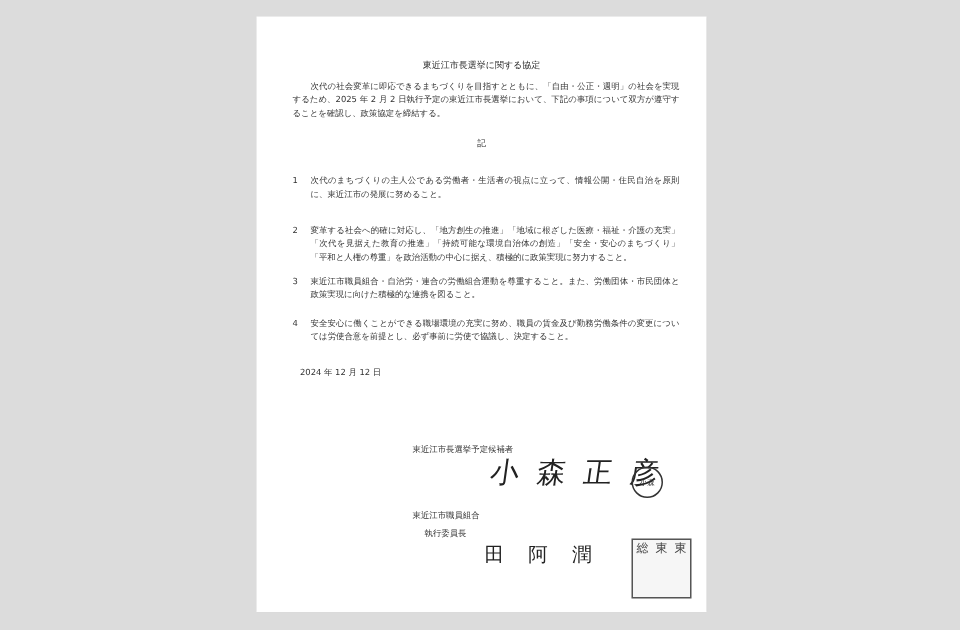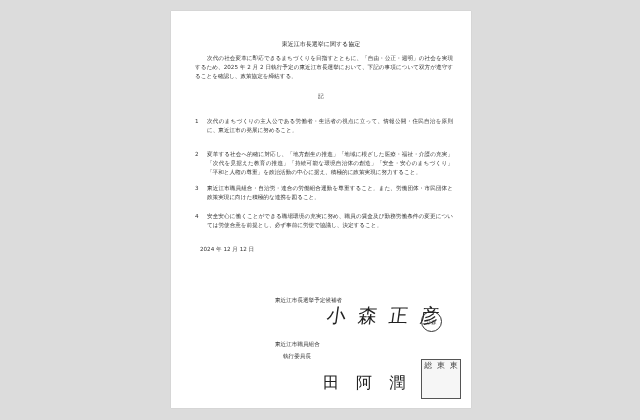--- a/index.html
+++ b/index.html
@@ -44,21 +44,21 @@
     }
     .sig-block { position: absolute; }
     .sig1-label { left: 104px; top: 285px; }
     .sig2-org  { left: 104px; top: 329px; }
     .sig2-role { left: 112px; top: 341px; }
     .handwriting {
       position: absolute; font-family: "DejaVu Serif", serif;
       color: #222; font-weight: normal; letter-spacing: 3px;
     }
     .hw1 { left: 156px; top: 300px; font-size: 19px; transform: skewX(-8deg); }
-    .hw2 { left: 152px; top: 355px; font-size: 16px; letter-spacing: 6px; margin-top: 12px; }
+    .hw2 { left: 152px; top: 355px; font-size: 13px; letter-spacing: 6px; }
     .seal-round {
       position: absolute; left: 250px; top: 300px;
       width: 19px; height: 19px; border: 1.2px solid #333; border-radius: 50%;
       font-size: 5px; line-height: 6px; text-align: center; color: #333;
       display: flex; align-items: center; justify-content: center;
       font-family: "DejaVu Serif", serif;
     }
     .seal-square {
       position: absolute; left: 250px; top: 348px;
       width: 38px; height: 38px; border: 1px solid #555;

